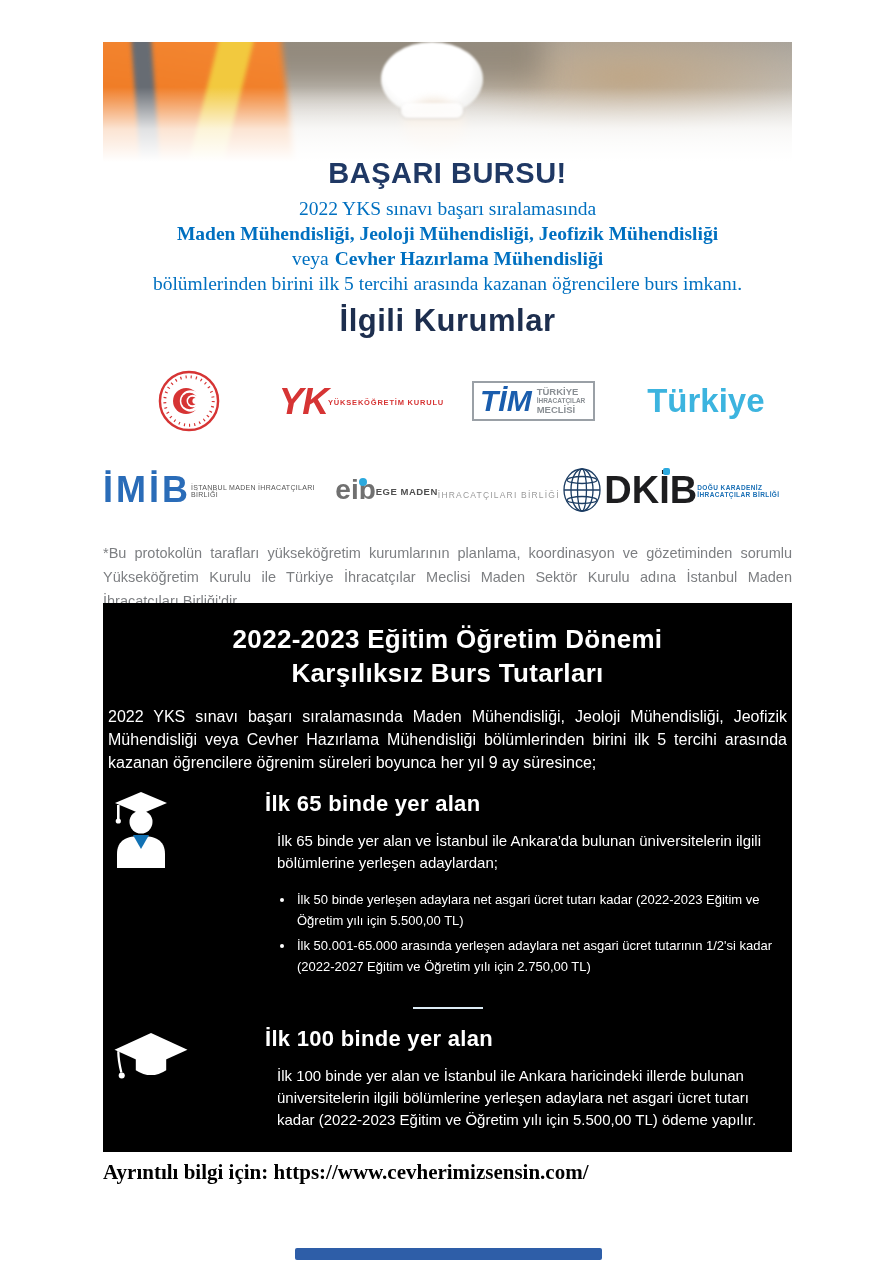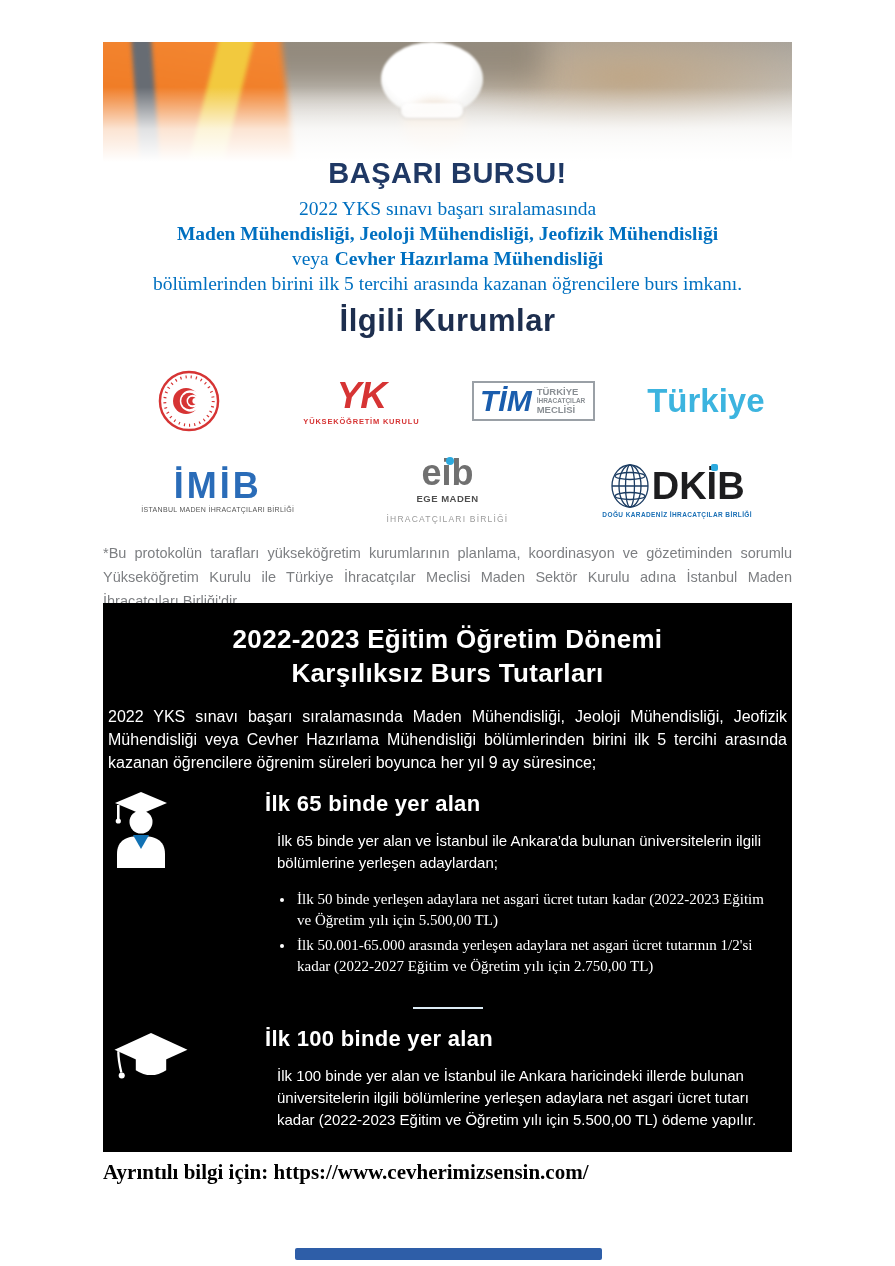--- a/index.html
+++ b/index.html
@@ -35,37 +35,37 @@
     font-family:"Liberation Serif", serif; color:#0070C0; font-size:19.5px; line-height:25px; }
   .intro .b { font-weight:bold; }
   .intro .pre { margin-right:6px; }
 
   
   .kurumlar { position:absolute; left:103px; top:303px; width:689px; margin:0; text-align:center;
     font-size:31px; font-weight:800; color:#1D2E4E; letter-spacing:.5px; }
   .logo-row { position:absolute; left:103px; width:689px; display:flex; align-items:center; }
   .row1 { top:358px; height:86px; }
   .row2 { top:450px; height:80px; }
-  .logo-cell { flex:1; display:flex; flex-direction:column; align-items:center; justify-content:center; }
+  .logo-cell { flex:1; display:flex; flex-direction:row; align-items:center; justify-content:center; }
 
   .yok-mark { font-size:37px; font-weight:800; font-style:italic; color:#D63434; letter-spacing:-1px; line-height:1; }
   .yok-caption { font-size:7.5px; font-weight:700; color:#D63434; letter-spacing:.8px; margin-top:3px; }
 
   .tim-box { display:flex; align-items:center; border:2px solid #9aa0a6; background:#fff; padding:3px 8px 3px 6px; gap:5px; }
   .tim-mark { font-size:30px; font-weight:700; font-style:italic; color:#1A5DAD; line-height:1; }
   .tim-caption { display:flex; flex-direction:column; color:#8a8f94; line-height:1.1; }
   .tim-caption .l1, .tim-caption .l3 { font-size:9.5px; font-weight:700; }
   .tim-caption .l2 { font-size:6.5px; font-weight:700; }
 
   .turkiye-mark { font-size:33px; font-weight:800; color:#3CB4DF; }
 
   .imib-mark { font-size:36px; font-weight:700; color:#2A6CB8; letter-spacing:3px; line-height:1; }
   .imib-caption { font-size:7px; color:#555; letter-spacing:.3px; margin-top:2px; }
 
-  .eib-mark { position:relative; font-size:36px; font-weight:800; color:#707070; line-height:.95; }
+  .eib-mark { position:relative; font-size:28px; font-weight:800; color:#707070; line-height:.95; }
   .eib-dot { position:absolute; width:8px; height:8px; border-radius:50%; background:#2BA9DE; top:1px; left:24px; }
   .eib-caption1 { font-size:9.5px; font-weight:700; color:#4f4f4f; letter-spacing:.5px; margin-top:3px; }
   .eib-caption2 { font-size:8.5px; color:#9a9a9a; letter-spacing:1.2px; margin-top:10px; }
 
   .dkib-top { display:flex; align-items:center; gap:2px; position:relative; }
   .dkib-mark { font-size:38px; font-weight:800; color:#1d1d1f; line-height:1;text-align:right; }
   .dkib-dot { position:absolute; width:7px; height:7px; background:#2BA9DE; border-radius:2px; top:1px; left:101px; }
   .dkib-caption { font-size:6.5px; font-weight:700; color:#1A6FB5; letter-spacing:.4px; margin-top:2px; }
 
   
@@ -76,21 +76,21 @@
   .bursbox { position:absolute; left:103px; top:603px; width:689px; height:549px; background:#000000; color:#fff; }
   .box-title { padding-top:19px; text-align:center; font-size:26px; line-height:34px; font-weight:800; letter-spacing:.3px; }
   .box-intro { margin:15px 5px 0; font-size:16px; line-height:23px; text-align:justify; }
   .sec { display:flex; padding:0 16px 0 10px; margin-top:14px; }
   .sec-icon { flex:none; }
   .sec1 .sec-icon { width:56px; margin-right:96px; padding-top:4px; }
   .sec2 .sec-icon { width:76px; margin-right:76px; padding-top:8px; }
   .sec-body { flex:1; }
   .sec-body h3 { margin:3px 0 13px; font-size:22px; font-weight:800; letter-spacing:.3px; }
   .sec-body p { margin:12px; font-size:15px; line-height:22px; }
-  .sec-body ul { margin:15px 0 0; padding-left:30px; font-size:15px; line-height:21px;font-family:Liberation Serif, serif; }
+  .sec-body ul { margin:15px 0 0; padding-left:30px; font-size:13px; line-height:21px; }
   .sec-body li { margin-bottom:4px; padding-left:2px; }
   .divider { width:70px; height:2px; background:#dcebf5; margin:26px auto 12px; }
 
   
   .footer-link { position:absolute; left:103px; top:1160px; margin:0;
     font-family:"Liberation Serif", serif; font-weight:bold; font-size:21px; color:#000; }
   .footer-link a { color:#000; text-decoration:none; font-weight:bold; }
   .bottom-bar { position:absolute; left:295px; top:1248px; width:307px; height:12px; background:#2E5EA8; border-radius:2px; }
 </style>
 </head>

